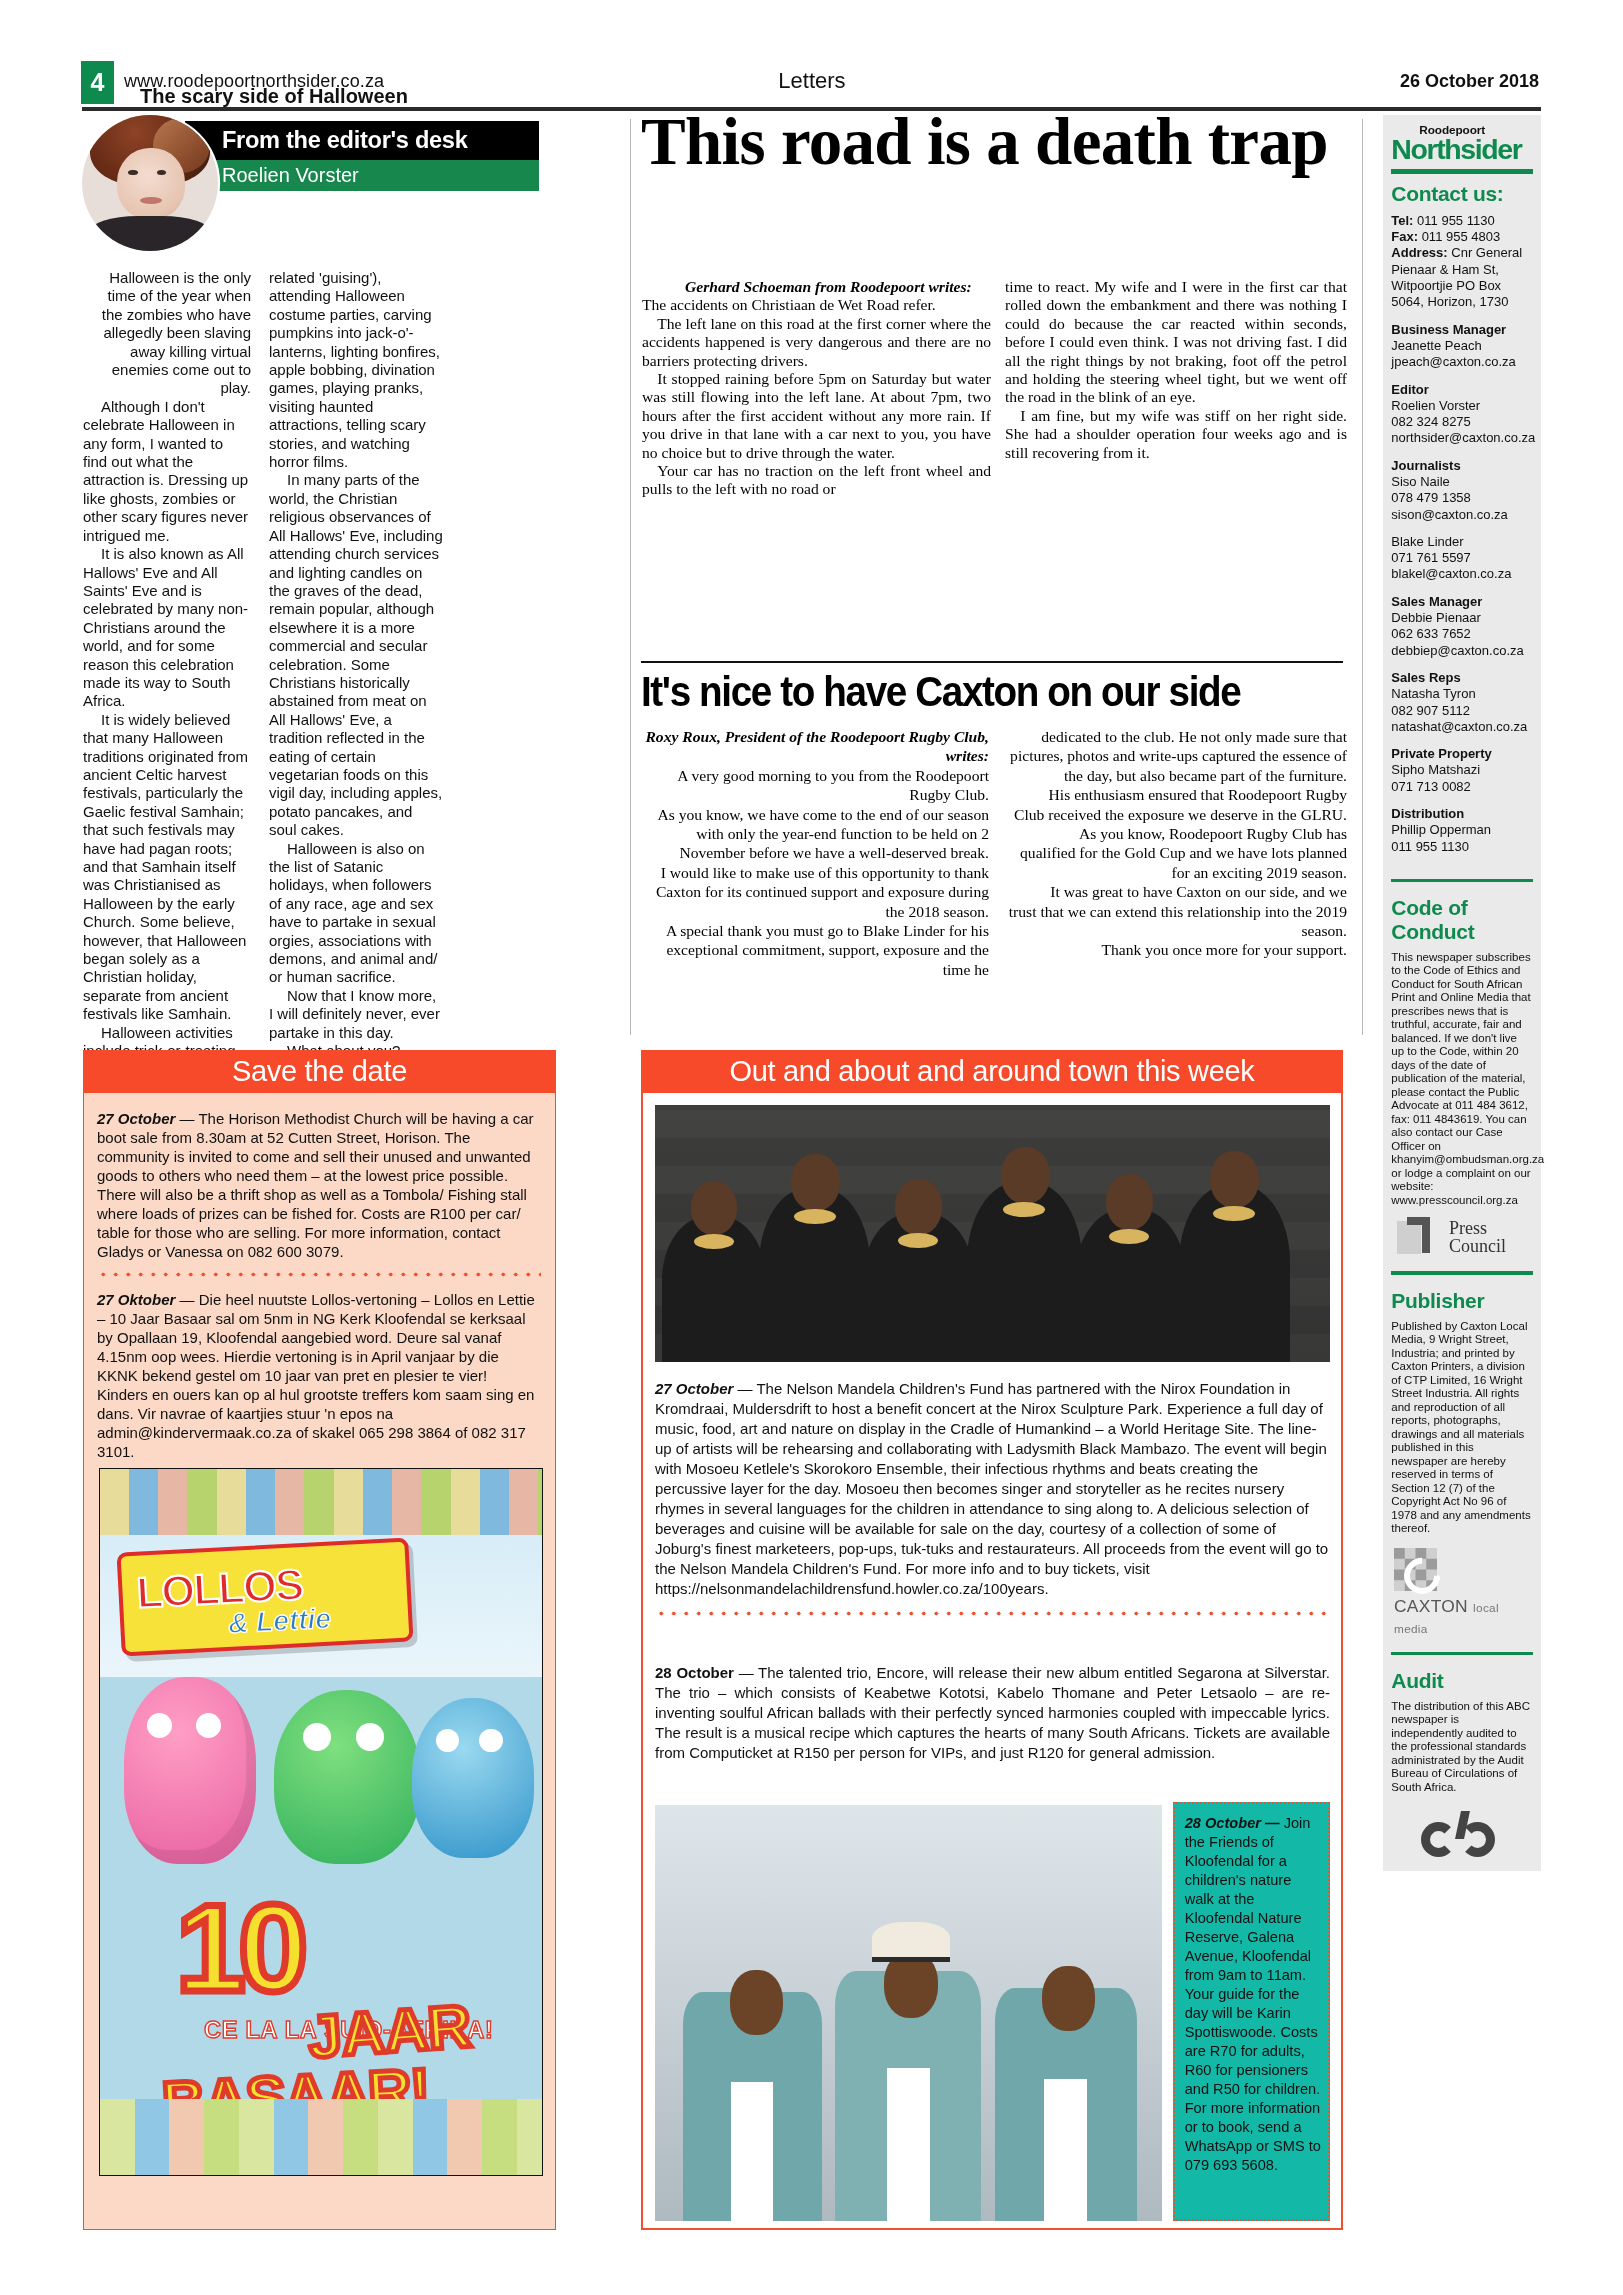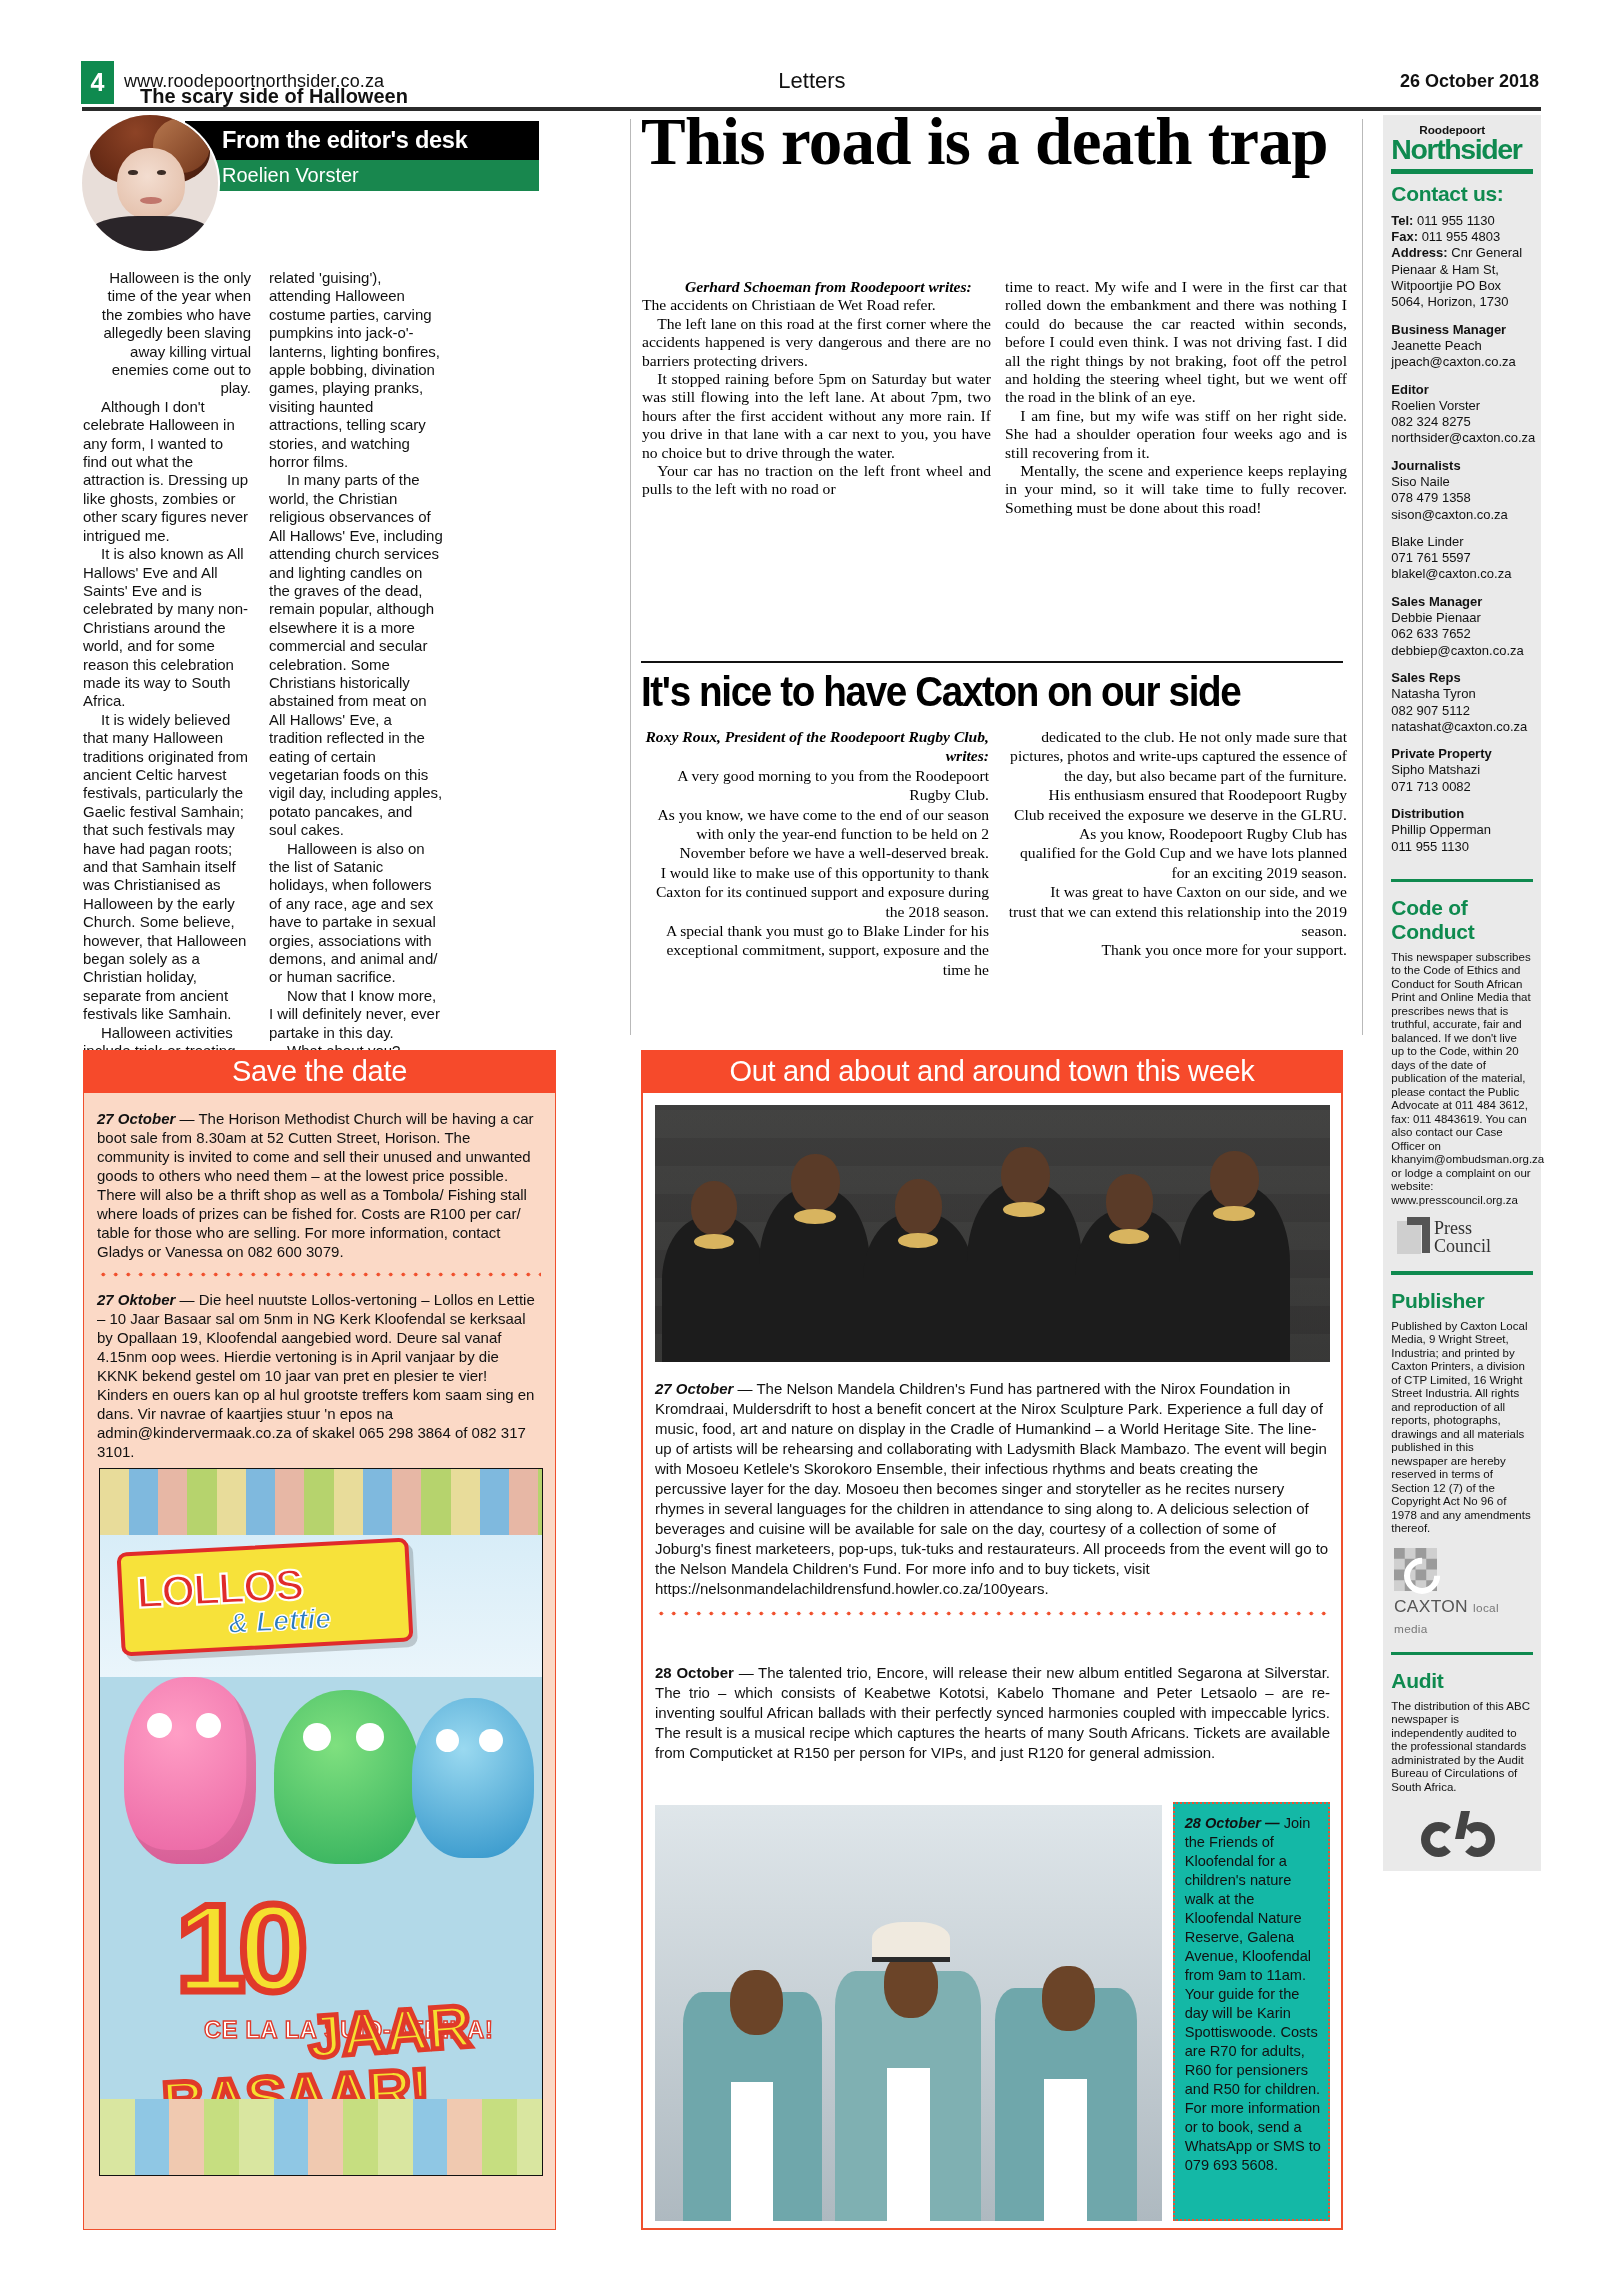--- a/index.html
+++ b/index.html
@@ -183,21 +183,21 @@
   .sb-logo { padding:9.7px 7px 2.8px 8.3px; }
   .sb-logo .r1 { font-size:11.8px; font-weight:bold; color:#111; letter-spacing:-0.1px; margin-left:28px; line-height:11px;}
   .sb-logo .r2 { font-size:28.5px; font-weight:bold; color:#0f8a4f; letter-spacing:-1.4px; line-height:26px;}
   .sb-greenline { height:4.9px; background:#0f8a4f; margin:4.2px 8.3px 0 8.3px; }
   .sb-h { color:#0f8a4f; font-weight:bold; font-size:21px; padding:8.3px 8.3px 4.2px 8.3px; letter-spacing:-0.3px;}
   .sb-body { padding:2.8px 8.3px 7px 8.3px; font-size:13px; line-height:16.3px; color:#111; }
   .sb-body b { font-weight:bold; }
   .sb-body .blk { margin-bottom:11px; }
   .sb-small { padding:2.8px 8.3px 5.6px 8.3px; font-size:11.5px; line-height:13.5px; color:#111; }
   .sb-rule { height:3.5px; background:#0f8a4f; margin:5.6px 8.3px; }
-  .presscouncil { display:flex; align-items:center; gap:2px; padding:4.2px 8.3px 9.7px 14px;}
+  .presscouncil { display:flex; align-items:center; gap:17px; padding:4.2px 8.3px 9.7px 14px;}
   .pc-mark { width:35px; height:39px; position:relative; }
   .pc-mark .b1 { position:absolute; left:0; top:4.2px; width:23.6px; height:33px; background:#cfcfcf;}
   .pc-mark .b2 { position:absolute; left:9.7px; top:0; width:23.6px; height:8.3px; background:#555; }
   .pc-mark .b3 { position:absolute; left:25px; top:0; width:8.3px; height:36px; background:#555; }
   .pc-txt { font-family:"Liberation Serif", serif; font-size:18px; line-height:18px; color:#333;}
   .caxlogo { padding:7px 8.3px 8.3px 11px;}
   .cax-mark { width:43px; height:43px; position:relative; background:
       conic-gradient(from 0deg,#cfcfcf 0 25%, #9b9b9b 25% 50%, #cfcfcf 50% 75%, #9b9b9b 75% 100%);
       background-size:21.5px 21.5px; }
   .cax-mark:after { content:""; position:absolute; left:9.7px; top:9.7px; width:23.6px; height:23.6px; border-radius:50%;
@@ -268,21 +268,20 @@
   <div class="art1 art1a">
     <p class="first byline">Gerhard Schoeman from Roodepoort writes:</p>
     <p class="first">The accidents on Christiaan de Wet Road refer.</p>
     <p>The left lane on this road at the first corner where the accidents happened is very dangerous and there are no barriers protecting drivers.</p>
     <p>It stopped raining before 5pm on Saturday but water was still flowing into the left lane. At about 7pm, two hours after the first accident without any more rain. If you drive in that lane with a car next to you, you have no choice but to drive through the water.</p>
     <p>Your car has no traction on the left front wheel and pulls to the left with no road or</p>
   </div>
   <div class="art1 art1b">
     <p class="first">time to react. My wife and I were in the first car that rolled down the embankment and there was nothing I could do because the car reacted within seconds, before I could even think. I was not driving fast. I did all the right things by not braking, foot off the petrol and holding the steering wheel tight, but we went off the road in the blink of an eye.</p>
     <p>I am fine, but my wife was stiff on her right side. She had a shoulder operation four weeks ago and is still recovering from it.</p>
-    <p>Mentally, the scene and experience keeps replaying in your mind, so it will take time to fully recover. Something must be done about this road!</p>
   </div>
   <div class="rule-a1"></div>
 
   <div class="hl2">It's nice to have Caxton on our side</div>
   <div class="art2 art2a">
     <p class="first byline">Roxy Roux, President of the Roodepoort Rugby Club, writes:</p>
     <p class="first">A very good morning to you from the Roodepoort Rugby Club.</p>
     <p>As you know, we have come to the end of our season with only the year-end function to be held on 2 November before we have a well-deserved break.</p>
     <p>I would like to make use of this opportunity to thank Caxton for its continued support and exposure during the 2018 season.</p>
     <p>A special thank you must go to Blake Linder for his exceptional commitment, support, exposure and the time he</p>

